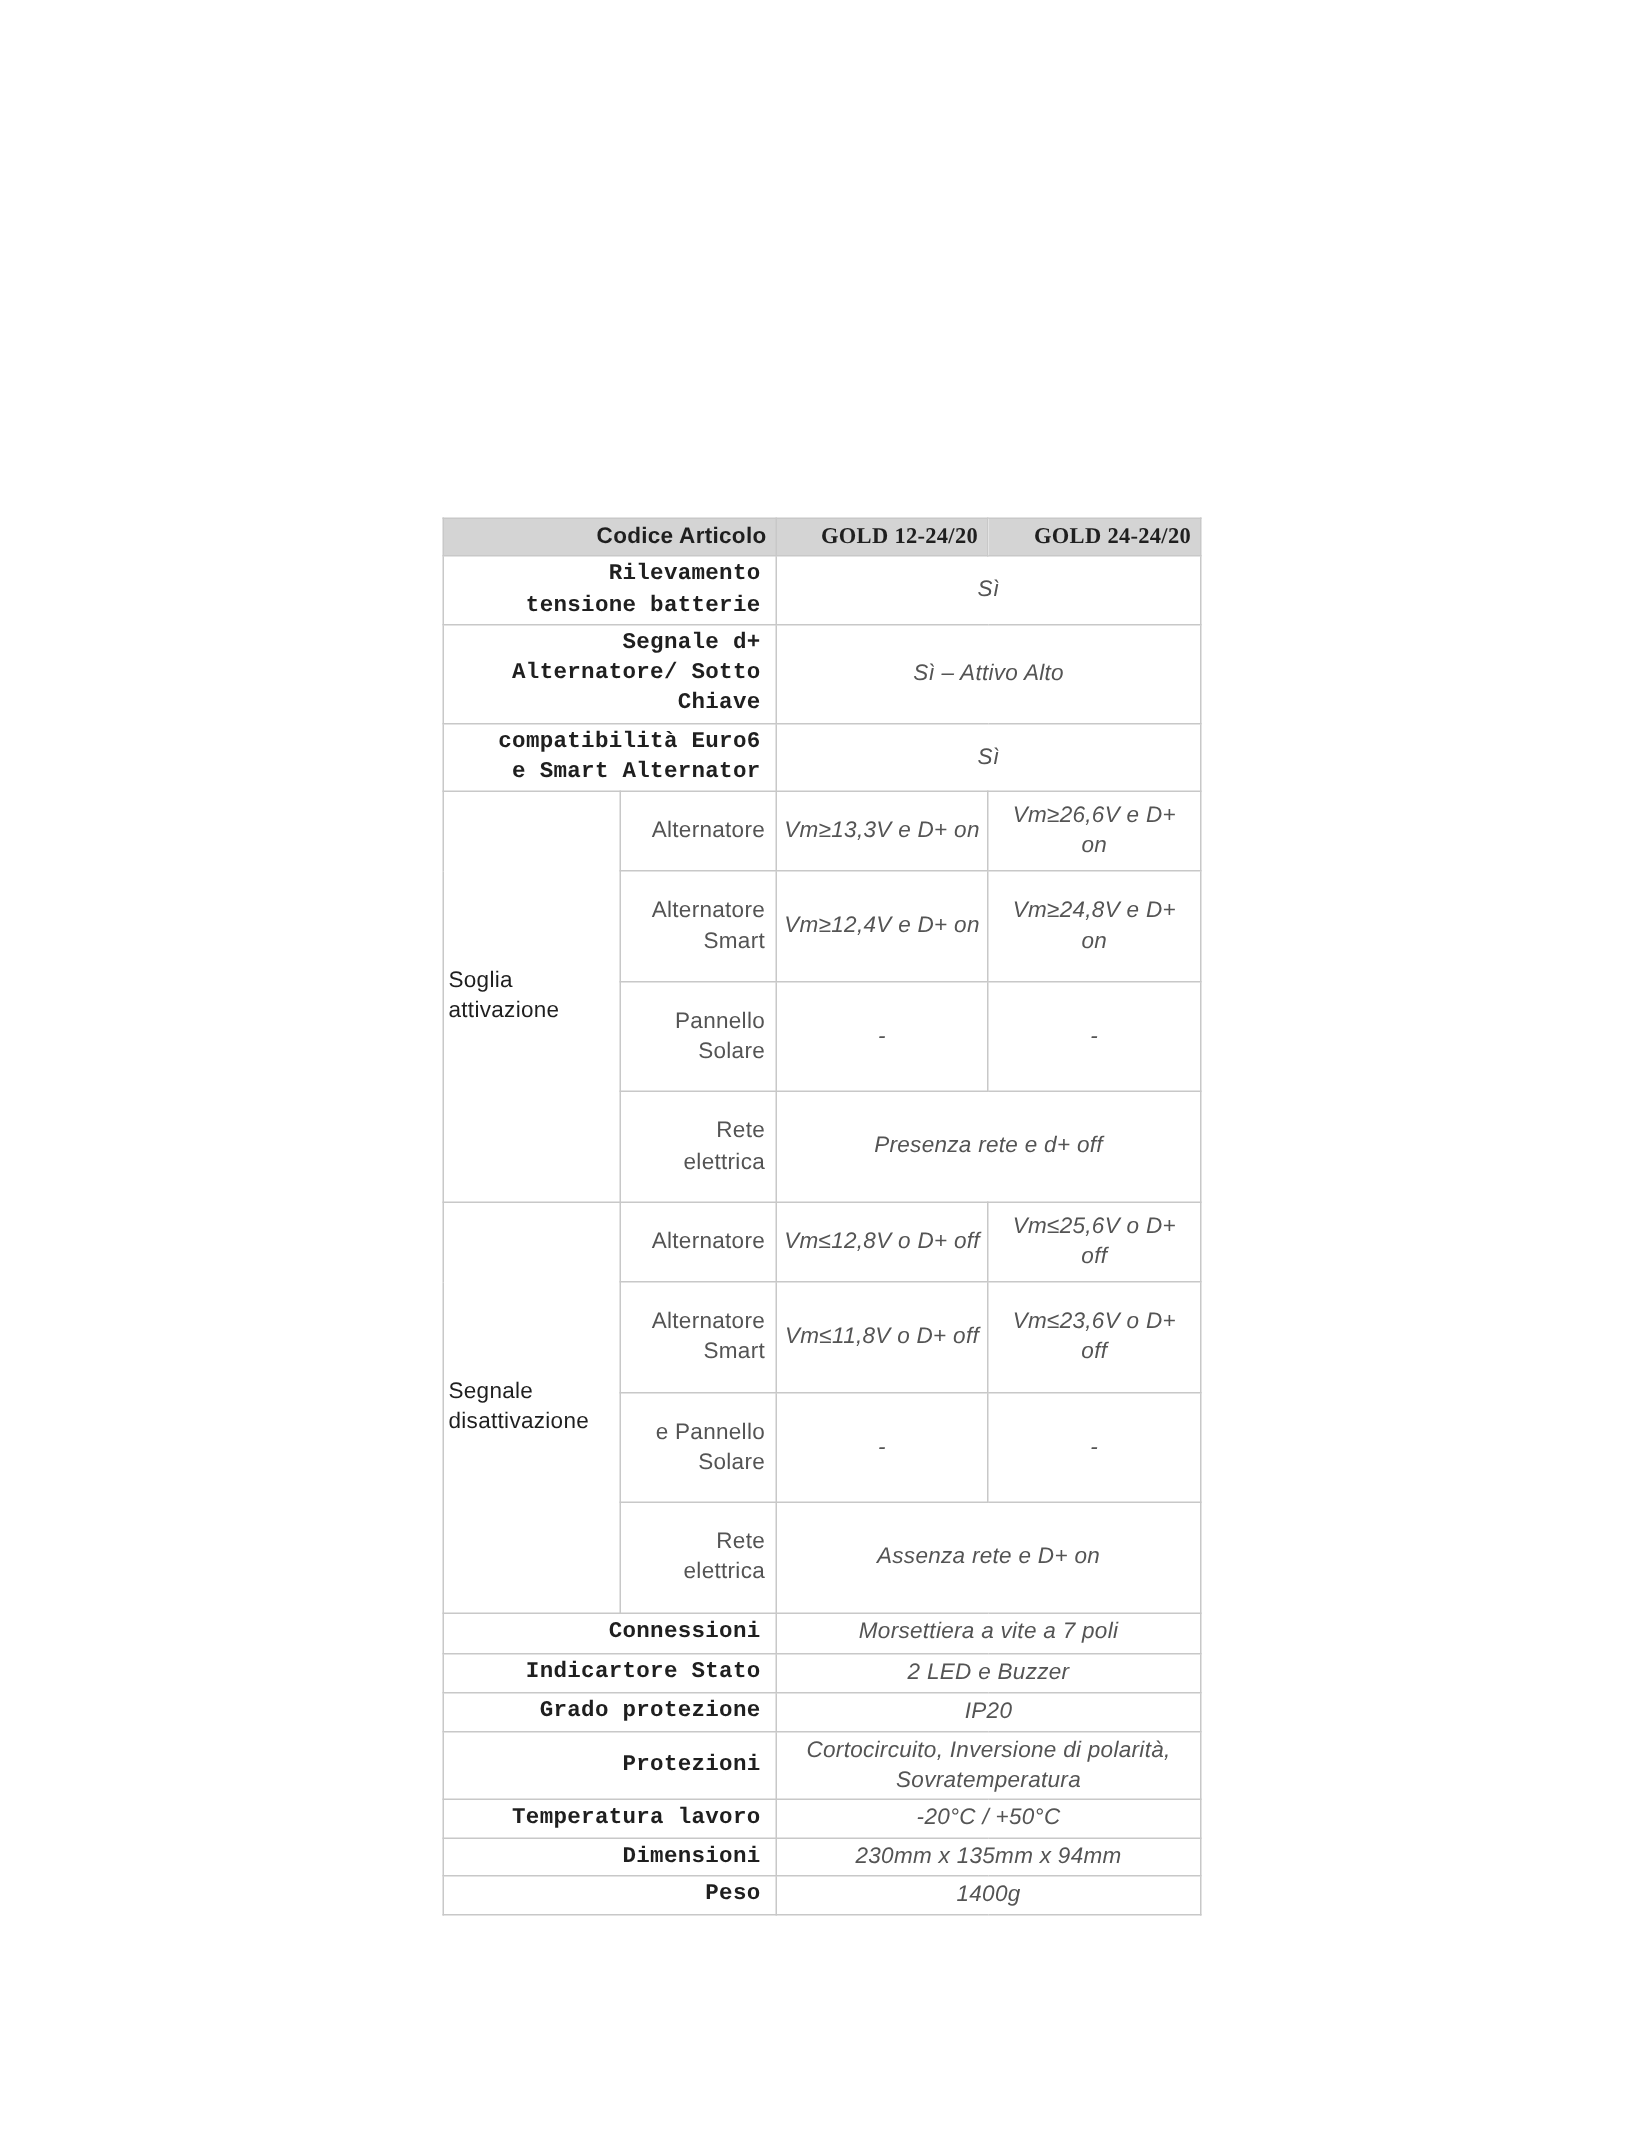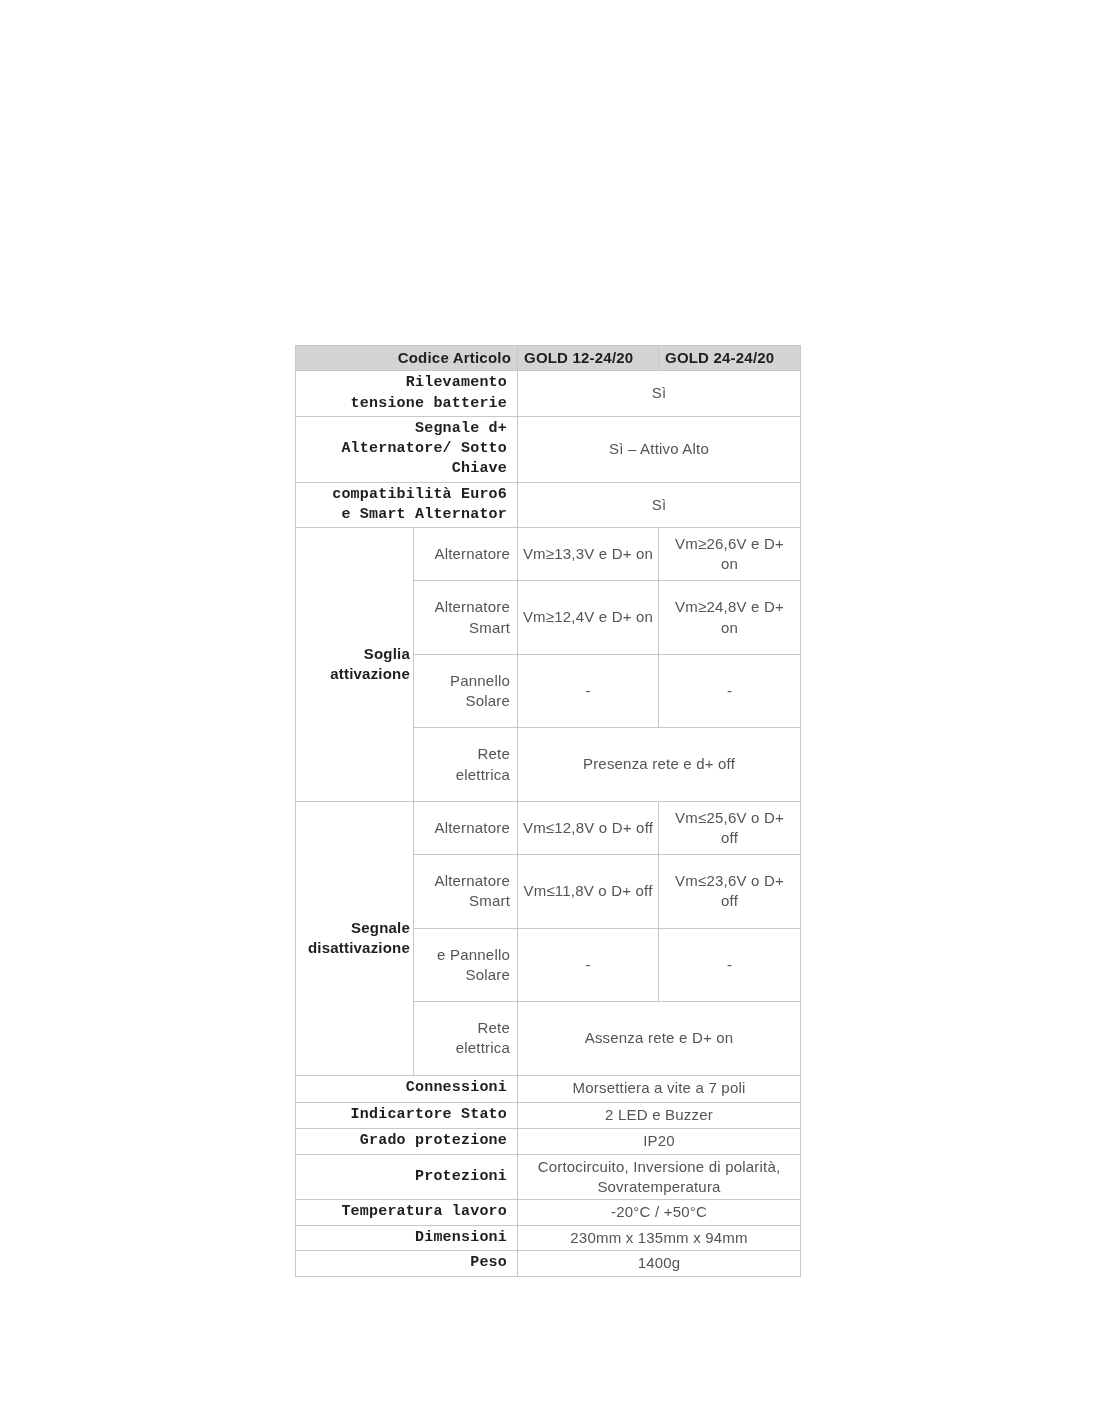--- a/index.html
+++ b/index.html
@@ -31,43 +31,44 @@
     vertical-align:middle;
     overflow:hidden;
   }
   .spec-table th{
     background:var(--header-bg);
     color:var(--label-text);
     font-weight:700;
     padding:2px 6px;
   }
   .th-label{text-align:right;padding-right:10px;}
-  .th-col{text-align:left;}
+  .th-col{text-align:right;font-family:Liberation Serif, serif;}
   .label{
     text-align:right;
     font-weight:700;
     color:var(--label-text);
     padding:2px 10px 2px 30px;
     font-family:Liberation Mono, monospace;
   }
   .group{
-    text-align:right;
-    font-weight:700;
+    text-align:left;
+    font-weight:400;
     color:var(--label-text);
     padding:2px 3px;
   }
   .sub{
     text-align:right;
     color:var(--value-text);
     padding:16px 7px;
   }
   .val{
     text-align:center;
     color:var(--value-text);
     padding:2px 4px;
+    font-style:italic;
   }
   .nowrap{white-space:nowrap;margin-top:15px;}
   .narrow{padding:0 16px;}
 </style>
 </head>
 <body>
 
 <table class="spec-table">
   <colgroup>
     <col style="width:118px">

